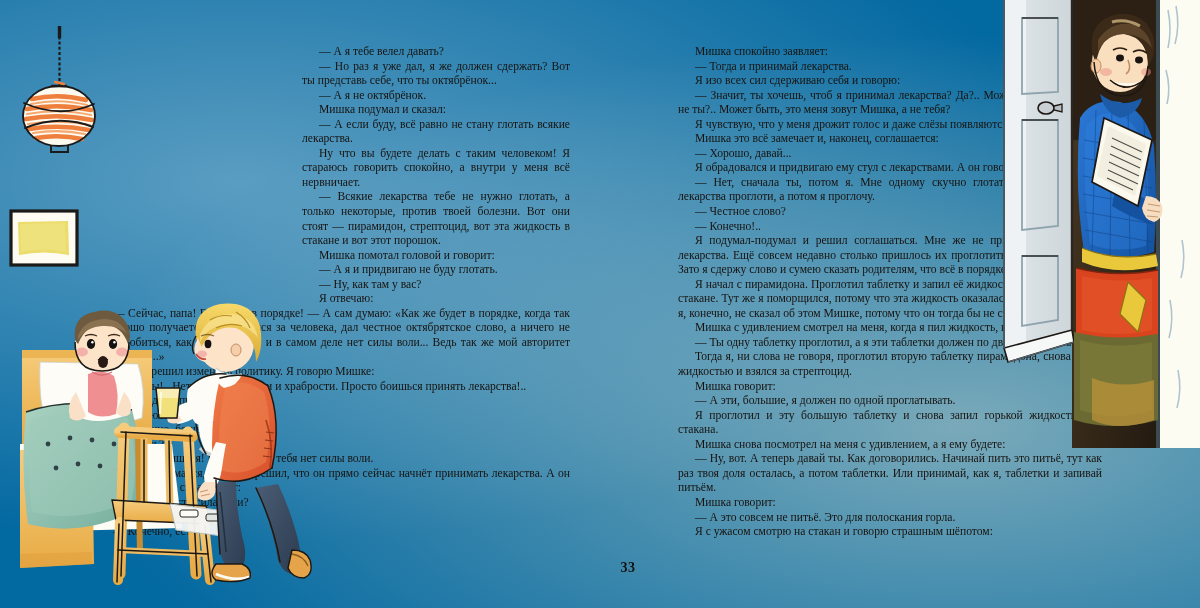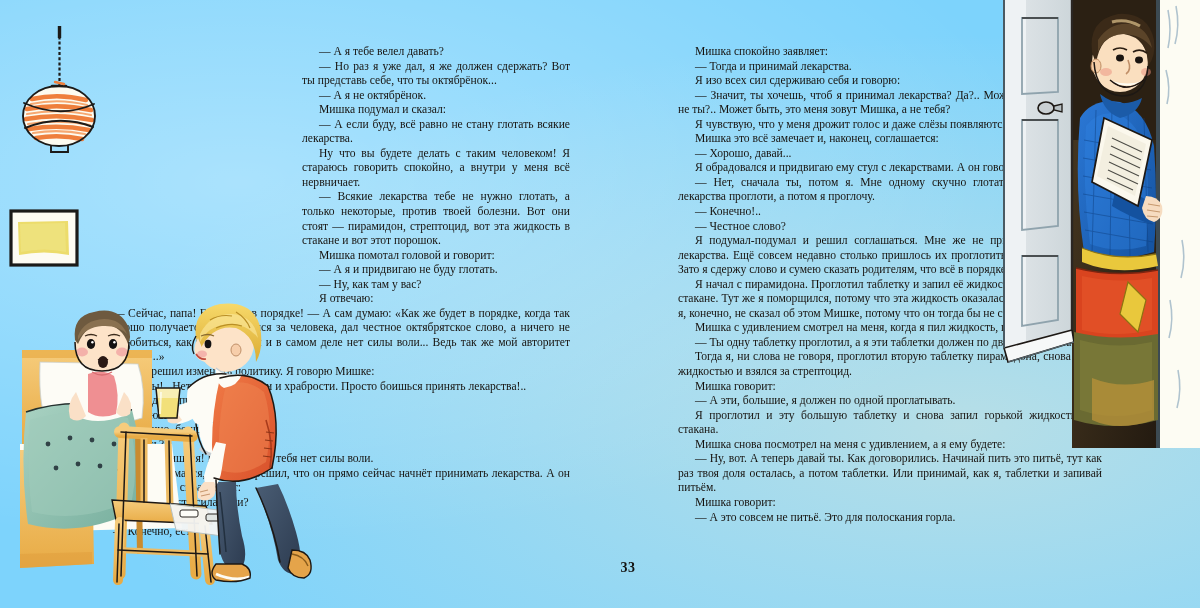--- a/index.html
+++ b/index.html
@@ -6,21 +6,21 @@
   body{
     width:1200px;height:608px;
     background:#f4f1e1;
     font-family:"Liberation Serif","DejaVu Serif",serif;
     color:#17130f;
     overflow:hidden;
     position:relative;
   }
   .page{
     position:absolute;inset:0;
-    background:#7dd3fc;
+    background:#0369a1;
   }
   
   .paper-tone{
     position:absolute;inset:0;
     background:
       radial-gradient(ellipse at 20% 30%, rgba(255,255,255,0.35), rgba(255,255,255,0) 60%),
       radial-gradient(ellipse at 80% 70%, rgba(240,234,210,0.5), rgba(255,255,255,0) 65%);
     pointer-events:none;
   }
 
@@ -357,34 +357,35 @@
     <div id="right-paras">
         <p class="ind">Мишка спокойно заявляет:</p>
         <p class="ind">— Тогда и принимай лекарства.</p>
         <p class="ind">Я изо всех сил сдерживаю себя и говорю:</p>
         <p class="ind">— Значит, ты хочешь, чтоб я принимал лекарства? Да?.. Может быть, болен я, а не ты?.. Может быть, это меня зовут Мишка, а не тебя?</p>
         <p class="ind">Я чувствую, что у меня дрожит голос и даже слёзы появляются на глазах.</p>
         <p class="ind">Мишка это всё замечает и, наконец, соглашается:</p>
         <p class="ind">— Хорошо, давай...</p>
         <p class="ind">Я обрадовался и придвигаю ему стул с лекарствами. А он говорит:</p>
         <p class="ind">— Нет, сначала ты, потом я. Мне одному скучно глотать. Сначала ты все лекарства проглоти, а потом я проглочу.</p>
+        <p class="ind">— Честное слово?</p>
         <p class="ind">— Конечно!..</p>
-        <p class="ind">— Честное слово?</p>
         <p class="ind">Я подумал-подумал и решил соглашаться. Мне же не привыкать принимать лекарства. Ещё совсем недавно столько пришлось их проглотить во время болезни! Зато я сдержу слово и сумею сказать родителям, что всё в порядке.</p>
         <p class="ind">Я начал с пирамидона. Проглотил таблетку и запил её жидкостью, которая была в стакане. Тут же я поморщился, потому что эта жидкость оказалась очень горькой. Но я, конечно, не сказал об этом Мишке, потому что он тогда бы не стал её пить.</p>
         <p class="ind">Мишка с удивлением смотрел на меня, когда я пил жидкость, потом говорит:</p>
         <p class="ind">— Ты одну таблетку проглотил, а я эти таблетки должен по две штуки глотать.</p>
         <p class="ind">Тогда я, ни слова не говоря, проглотил вторую таблетку пирамидона, снова запил жидкостью и взялся за стрептоцид.</p>
         <p class="ind">Мишка говорит:</p>
         <p class="ind">— А эти, большие, я должен по одной проглатывать.</p>
         <p class="ind">Я проглотил и эту большую таблетку и снова запил горькой жидкостью из стакана.</p>
         <p class="ind">Мишка снова посмотрел на меня с удивлением, а я ему будете:</p>
         <p class="ind">— Ну, вот. А теперь давай ты. Как договорились. Начинай пить это питьё, тут как раз твоя доля осталась, а потом таблетки. Или принимай, как я, таблетки и запивай питьём.</p>
         <p class="ind">Мишка говорит:</p>
         <p class="ind">— А это совсем не питьё. Это для полоскания горла.</p>
+        <p class="ind">Я с ужасом смотрю на стакан и говорю страшным шёпотом:</p>
       </div>
   </div>
 
   <div id="doorway-illustration">
     <svg viewBox="0 0 204 448" width="204" height="448" aria-hidden="true">
       <defs>
         <linearGradient id="doorG" x1="0" y1="0" x2="1" y2="0">
           <stop offset="0" stop-color="#e2e7ea"></stop>
           <stop offset="1" stop-color="#cdd6da"></stop>
         </linearGradient>

